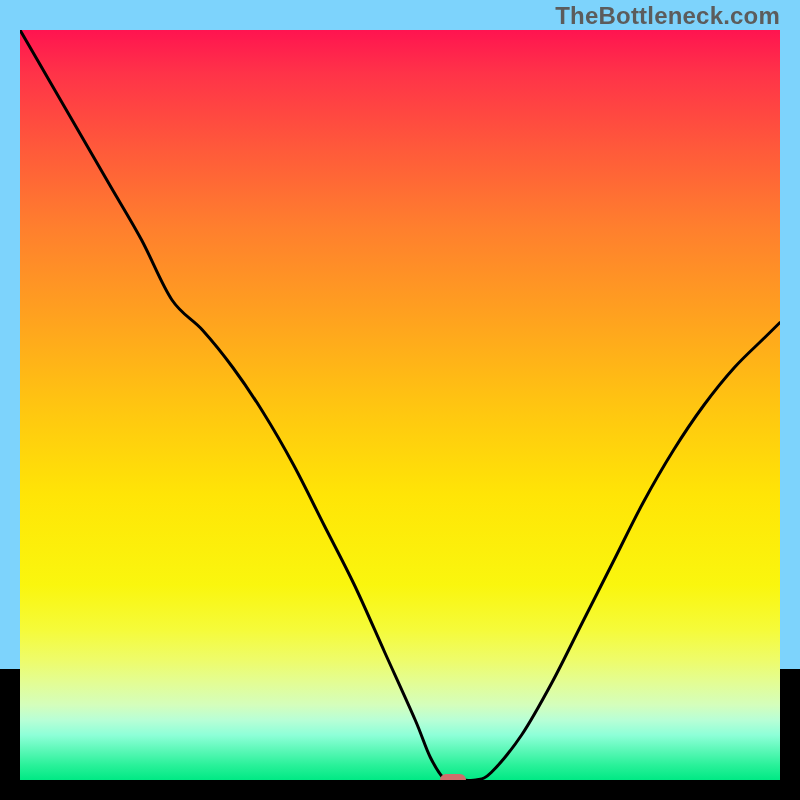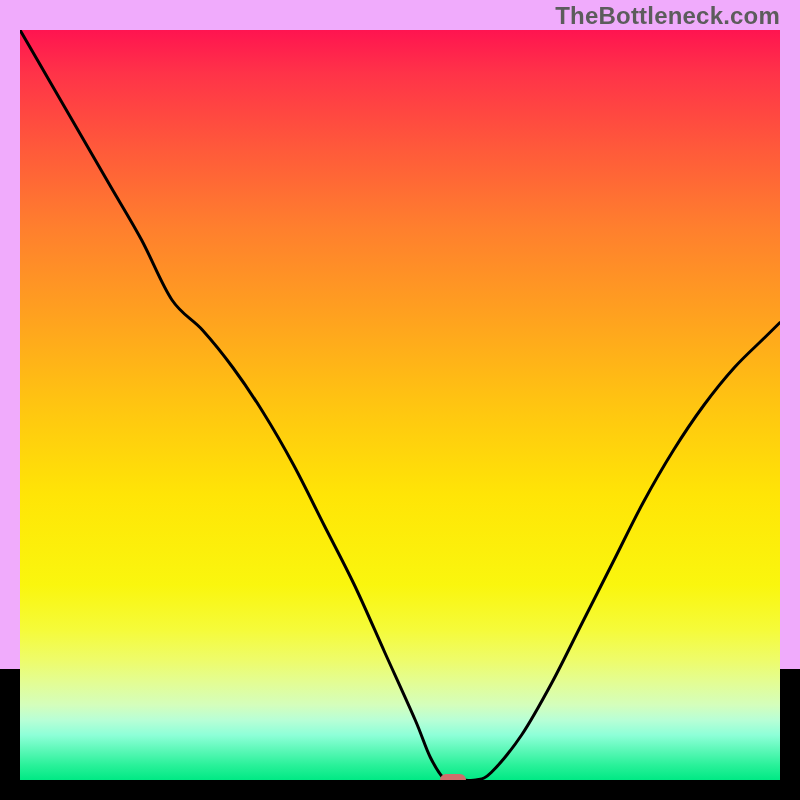--- a/index.html
+++ b/index.html
@@ -7,21 +7,21 @@
     padding: 0;
     width: 800px;
     height: 800px;
     background: #000;
     overflow: hidden;
   }
   .frame {
     position: relative;
     width: 800px;
     height: 669px;
-    background: #f0abfc;
+    background: #7dd3fc;
   }
   .watermark {
     position: absolute;
     top: 2px;
     right: 20px;
     font-family: Arial, Helvetica, sans-serif;
     font-size: 24px;
     font-weight: 600;
     color: #5c5c5c;
     letter-spacing: 0.2px;

